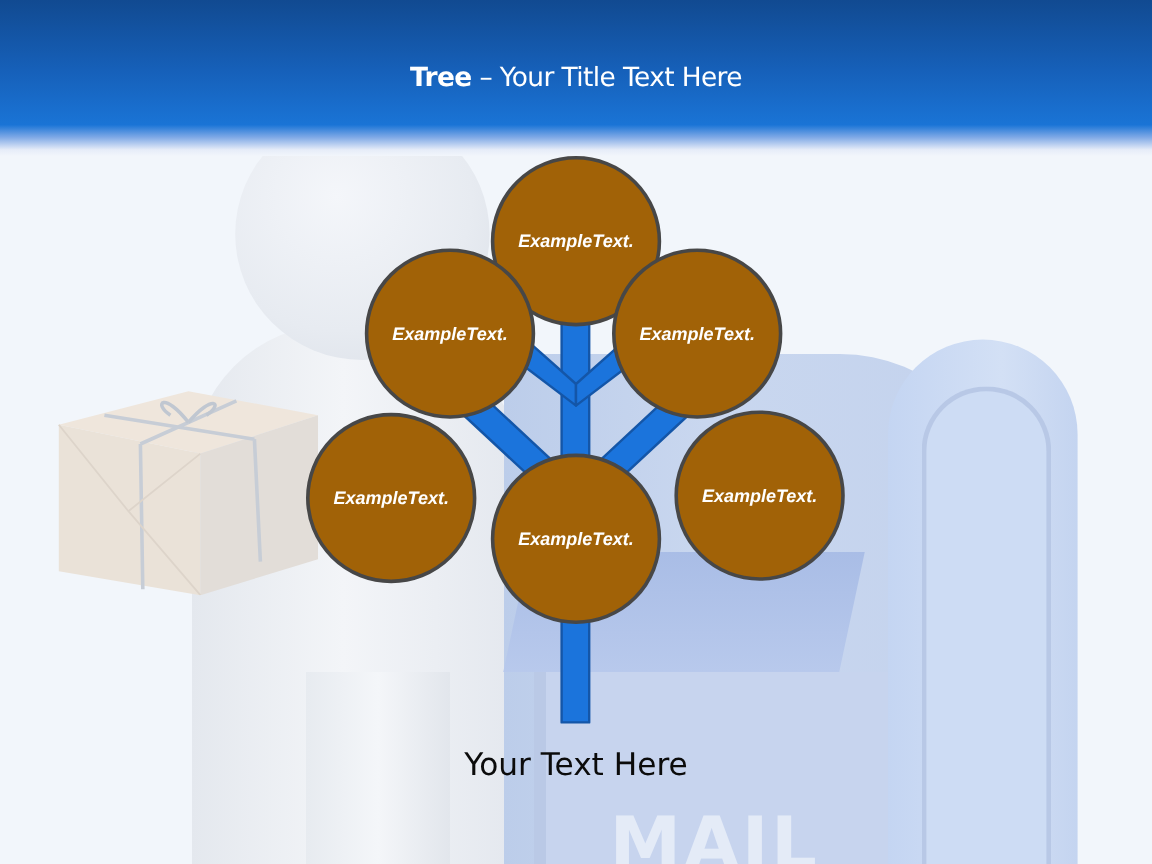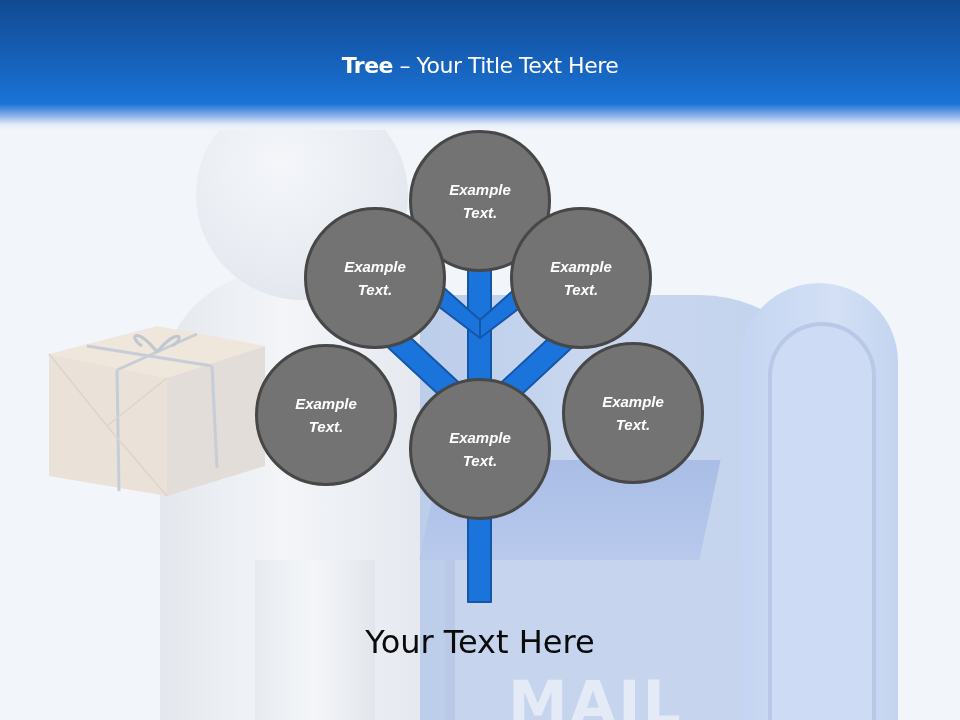--- a/index.html
+++ b/index.html
@@ -26,26 +26,26 @@
     background:linear-gradient(to right, #c4d5f2, #d3e0f5 60%, #c4d4f0); }
   .mailbox-door-inner { left:768px; top:322px; width:108px; height:400px; border-radius:54px 54px 0 0;
     border:4px solid #b8c8e6; border-bottom:none; background:#cddcf4; }
   .mailbox-flap { left:430px; top:460px; width:280px; height:100px; transform:skewX(-12deg);
     background:linear-gradient(to bottom,#a9bde6,#b8c9ec); }
   .mailbox-front { left:445px; top:560px; width:300px; height:160px; background:#c7d4ee; border-left:10px solid #bac9e6; }
   .mail-label { left:508px; top:668px; font-family:"DejaVu Sans", sans-serif; font-weight:bold; font-size:60px; color:#e4ebf7; letter-spacing:2px; }
   
   .tree { position:absolute; left:0; top:0; width:960px; height:720px; }
   .node { position:absolute; width:142px; height:142px; border-radius:50%;
-    background:#737373; border:3px solid #474747; display:flex; flex-direction:column;
+    background:#a16207; border:3px solid #474747; display:flex; 
     align-items:center; justify-content:center; cursor:pointer; }
   .node span { color:#fff; font-style:italic; font-weight:bold; font-size:15px; line-height:23px;
     font-family:"Liberation Sans", sans-serif; text-align:center; }
   .footer-text { position:absolute; left:0; top:623px; width:960px; text-align:center;
-    font-family:"DejaVu Sans", sans-serif; font-size:32px; color:#0b0b0b; }
+    font-family:"DejaVu Sans", sans-serif; font-size:26px; color:#0b0b0b; }
 </style>
 </head>
 <body>
 
 <div class="slide">
 
   <div class="bg person-body"></div>
   <div class="bg person-leg"></div>
   <div class="bg person-head"></div>
 

